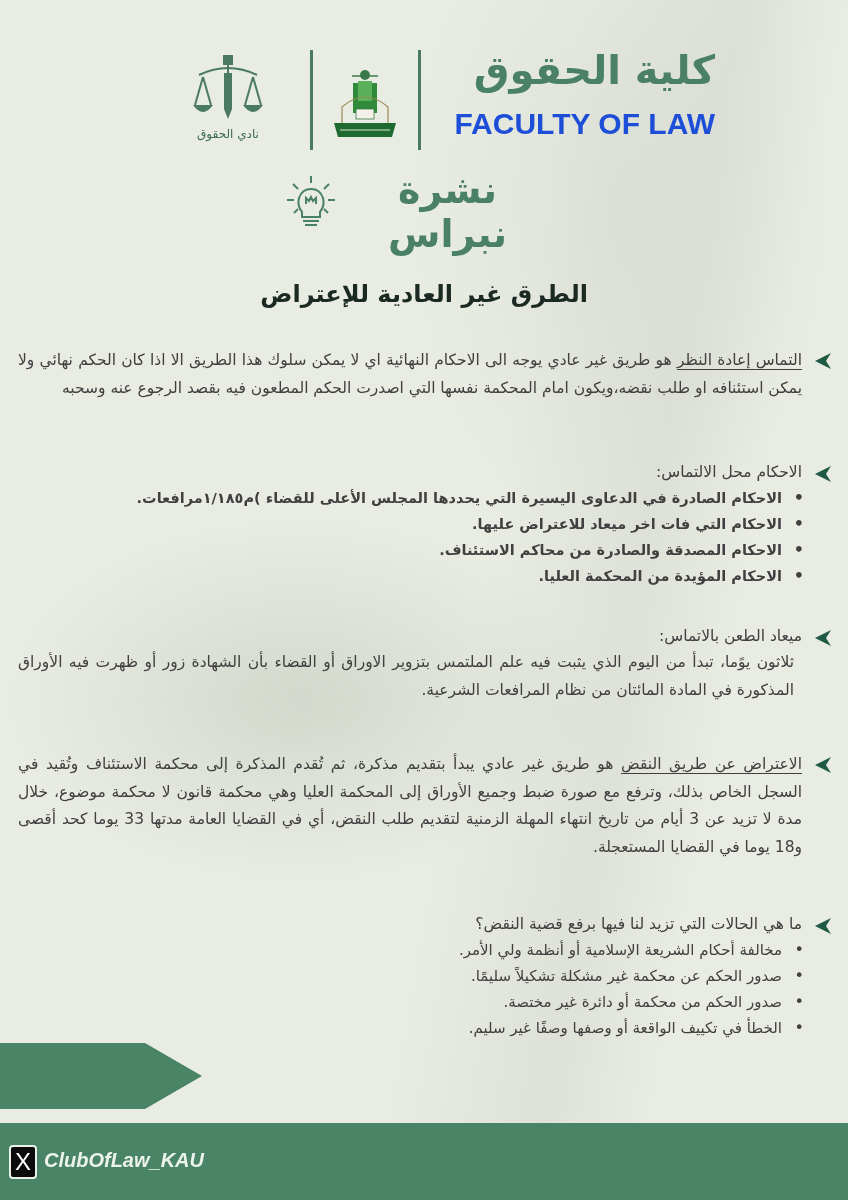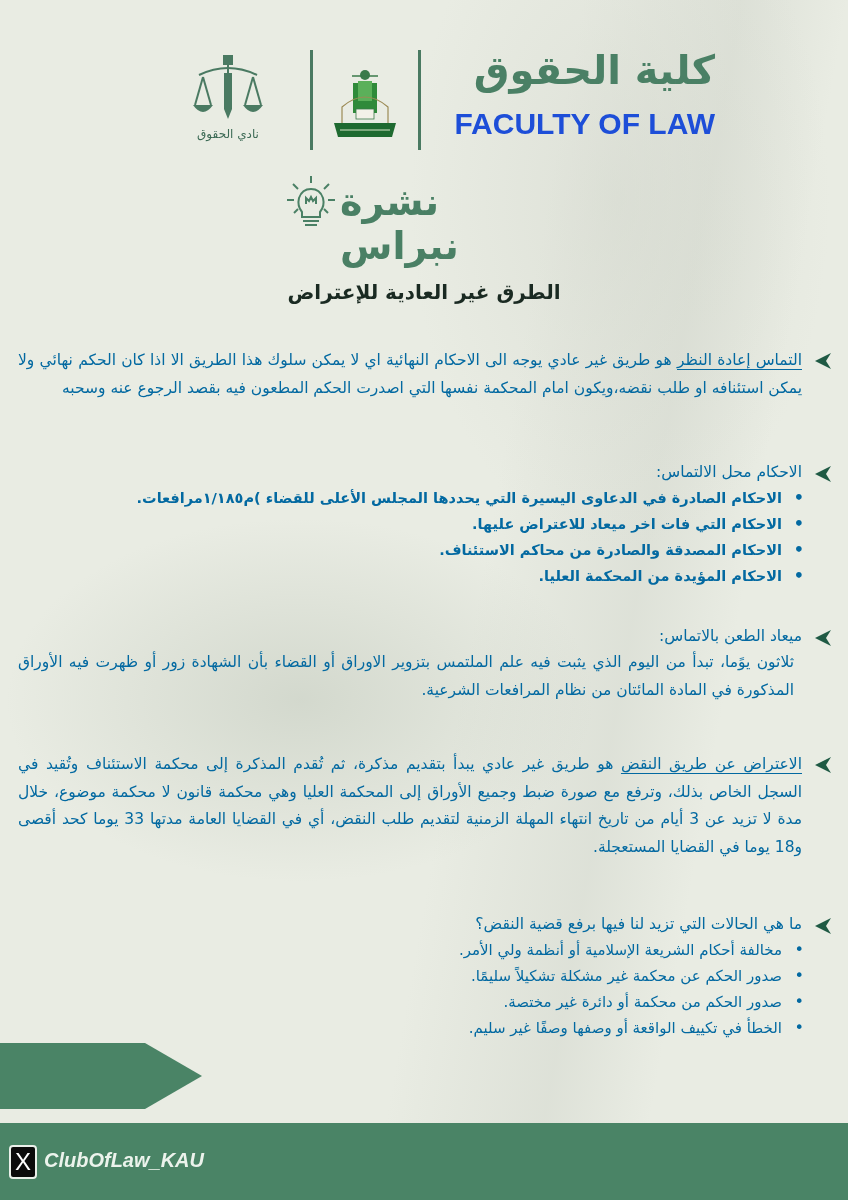--- a/index.html
+++ b/index.html
@@ -23,26 +23,26 @@
     .club-name { font-size: 12px; color: #3c6a55; direction: rtl; margin-top: 2px; }
     .vdiv { position: absolute; top: 5px; width: 3px; height: 100px; background: #4a7a62; }
     .vdiv.one { left: 310px; }
     .vdiv.two { left: 418px; }
     .kau-logo { position: absolute; left: 332px; top: 22px; width: 66px; height: 80px; }
     .faculty-ar { position: absolute; left: 445px; top: 2px; width: 270px; text-align: right; direction: rtl;
       font-size: 40px; font-weight: bold; color: #4a8065; letter-spacing: 1px; }
     .faculty-en { position: absolute; left: 445px; top: 62px; width: 270px; text-align: right;
       font-family: "Liberation Sans", sans-serif; font-size: 30px; font-weight: bold; color: #1d4ed8; }
     .newsletter { position: absolute; top: 168px; left: 0; width: 848px; height: 70px; }
-    .newsletter-title { position: absolute; left: 340px; top: 0; width: 215px; text-align: left; direction: rtl;
-      font-size: 38px; font-weight: bold; color: #4a8065; margin-top: 12px; }
+    .newsletter-title { position: absolute; left: 340px; top: 0; width: 215px; text-align: center; direction: rtl;
+      font-size: 38px; font-weight: bold; color: #4a8065; }
     .bulb-icon { position: absolute; left: 285px; top: 6px; }
     .main-title { position: absolute; top: 280px; left: 0; width: 848px; text-align: center; direction: rtl;
-      font-size: 20px; font-weight: bold; color: #1a2a22; }
-    .section { position: absolute; right: 18px; direction: rtl; text-align: justify; color: #0369a1; }
+      font-size: 24px; font-weight: bold; color: #1a2a22; }
+    .section { position: absolute; right: 18px; direction: rtl; text-align: justify; color: #404040; }
     .section p { margin: 0; font-size: 15.5px; line-height: 27.5px; }
     .arrow-icon { position: absolute; right: -2px; top: 5px; width: 18px; height: 18px; }
     .sec-body { padding-right: 28px; }
     .u { text-decoration: underline; text-underline-offset: 4px; }
     .heading { font-size: 15.5px; line-height: 25px; font-weight: bold; }
     ul.bullets { margin: 0; padding: 0 48px 0 0; list-style: none; }
     ul.bullets li { position: relative; font-size: 14.5px; line-height: 26px; font-weight: bold; }
     ul.bullets li::before { content: "\2022"; position: absolute; right: -22px; top: 0; font-size: 16px; }
     ul.bullets.plain li { font-weight: normal; font-size: 15px; }
     .deco-chevron { position: absolute; left: 0; top: 1043px; width: 202px; height: 66px; }

